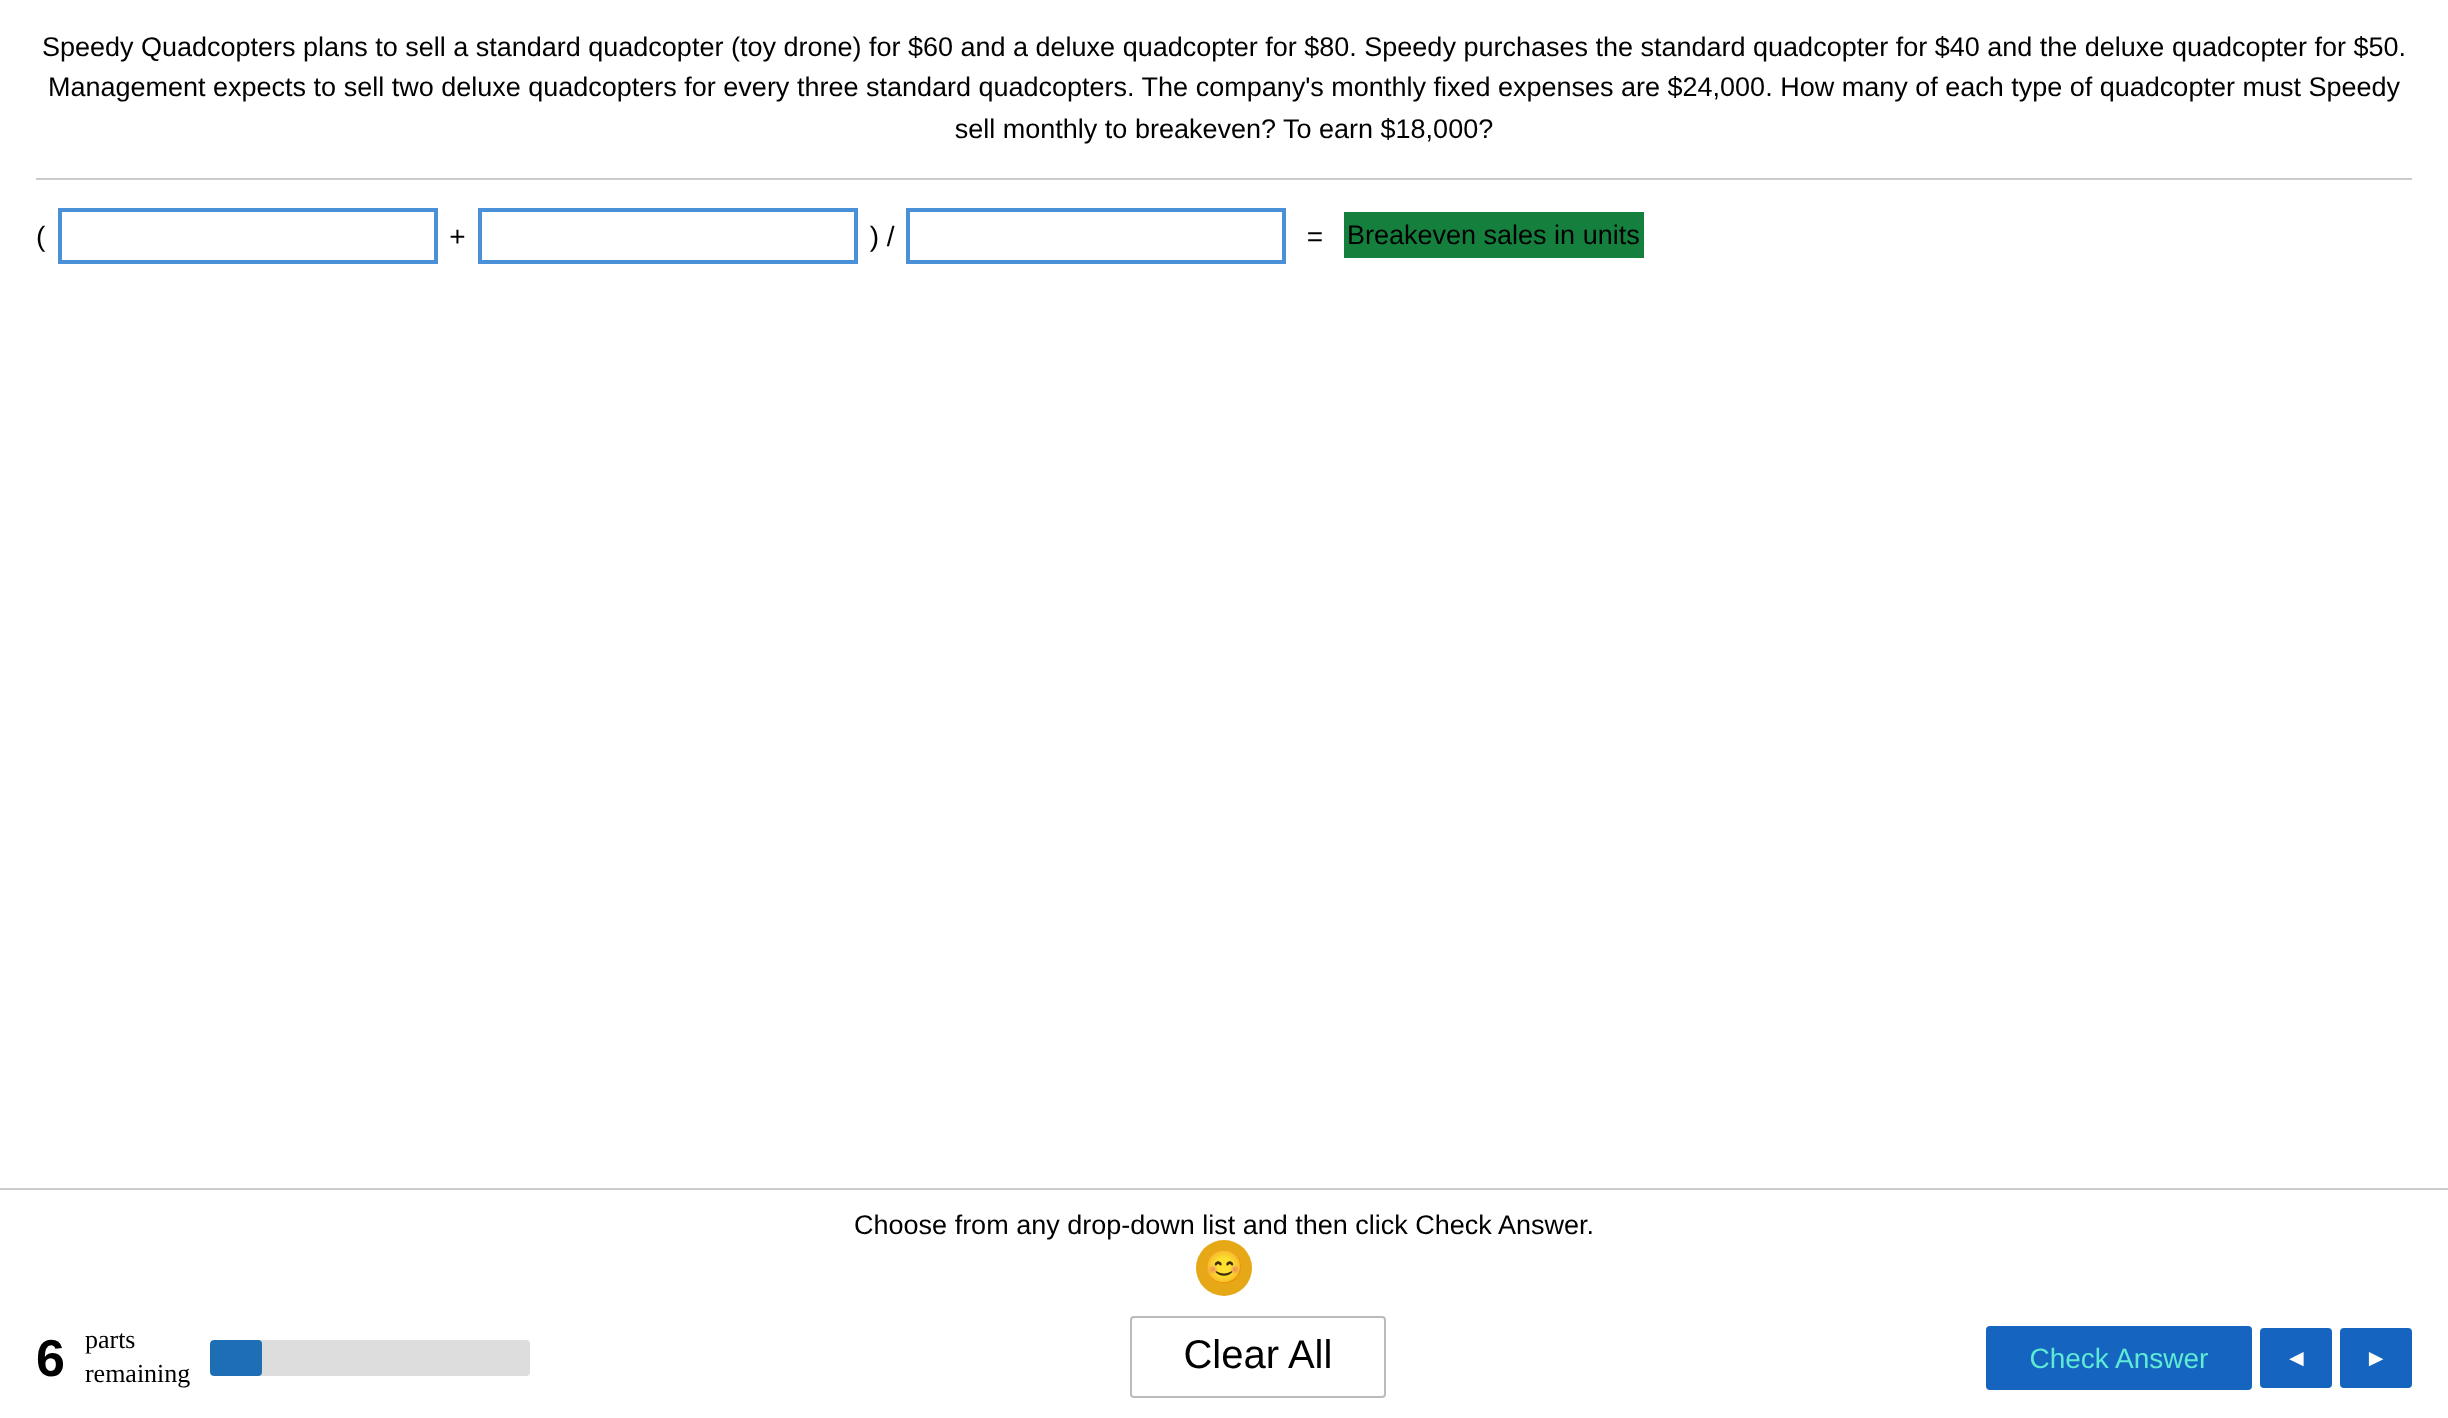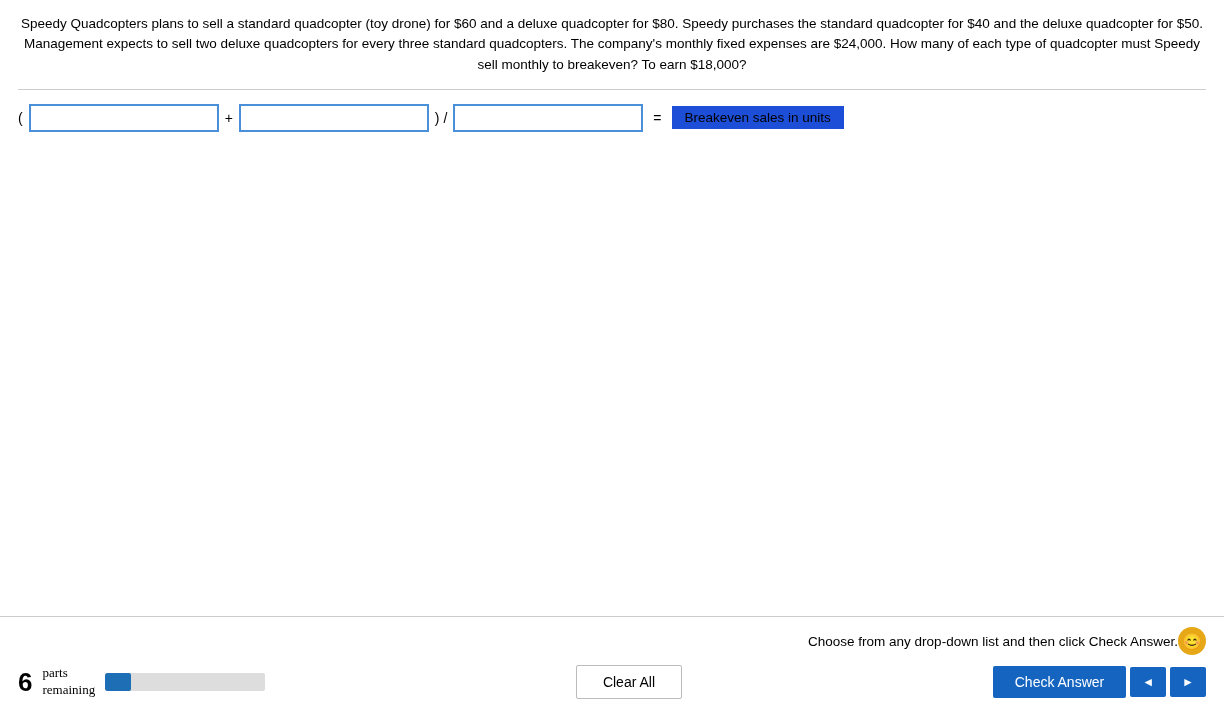--- a/index.html
+++ b/index.html
@@ -65,42 +65,43 @@
       outline: none;
     }
 
     .formula-operator {
       font-size: 14px;
       font-weight: normal;
     }
 
     .formula-result-label {
       font-size: 13.5px;
-      background: #1d4ed8;
-      padding: 4px 13px;
+      background: #15803d;
+      padding: 4px 2px;
       border: none;
     }
 
     .equals-sign {
       font-size: 14px;
       margin: 0 4px;
     }
 
     .bottom-bar {
       border-top: 1px solid #ccc;
       padding: 10px 18px;
       background: #fff;
     }
 
     .instruction-bottom {
       font-size: 13.5px;
       margin-bottom: 10px;
       display: flex;
       align-items: center;
-      justify-content: flex-end;
+      justify-content: center;
+      flex-direction: column;
     }
 
     .smiley-icon {
       width: 28px;
       height: 28px;
       background: #e6a817;
       border-radius: 50%;
       display: flex;
       align-items: center;
       justify-content: center;
@@ -148,34 +149,34 @@
 
     .center-buttons {
       display: flex;
       gap: 0;
     }
 
     .clear-all-btn {
       background: #fff;
       border: 1px solid #bbb;
       padding: 8px 26px;
-      font-size: 14px;
+      font-size: 20px;
       cursor: pointer;
       border-radius: 2px;
     }
 
     .right-buttons {
       display: flex;
       align-items: center;
       gap: 4px;
     }
 
     .check-answer-btn {
       background: #1565c0;
-      color: #ffffff;
+      color: #5eead4;
       border: none;
       padding: 8px 22px;
       font-size: 14px;
       cursor: pointer;
       border-radius: 2px;
     }
 
     .nav-btn {
       background: #1565c0;
       color: #fff;

